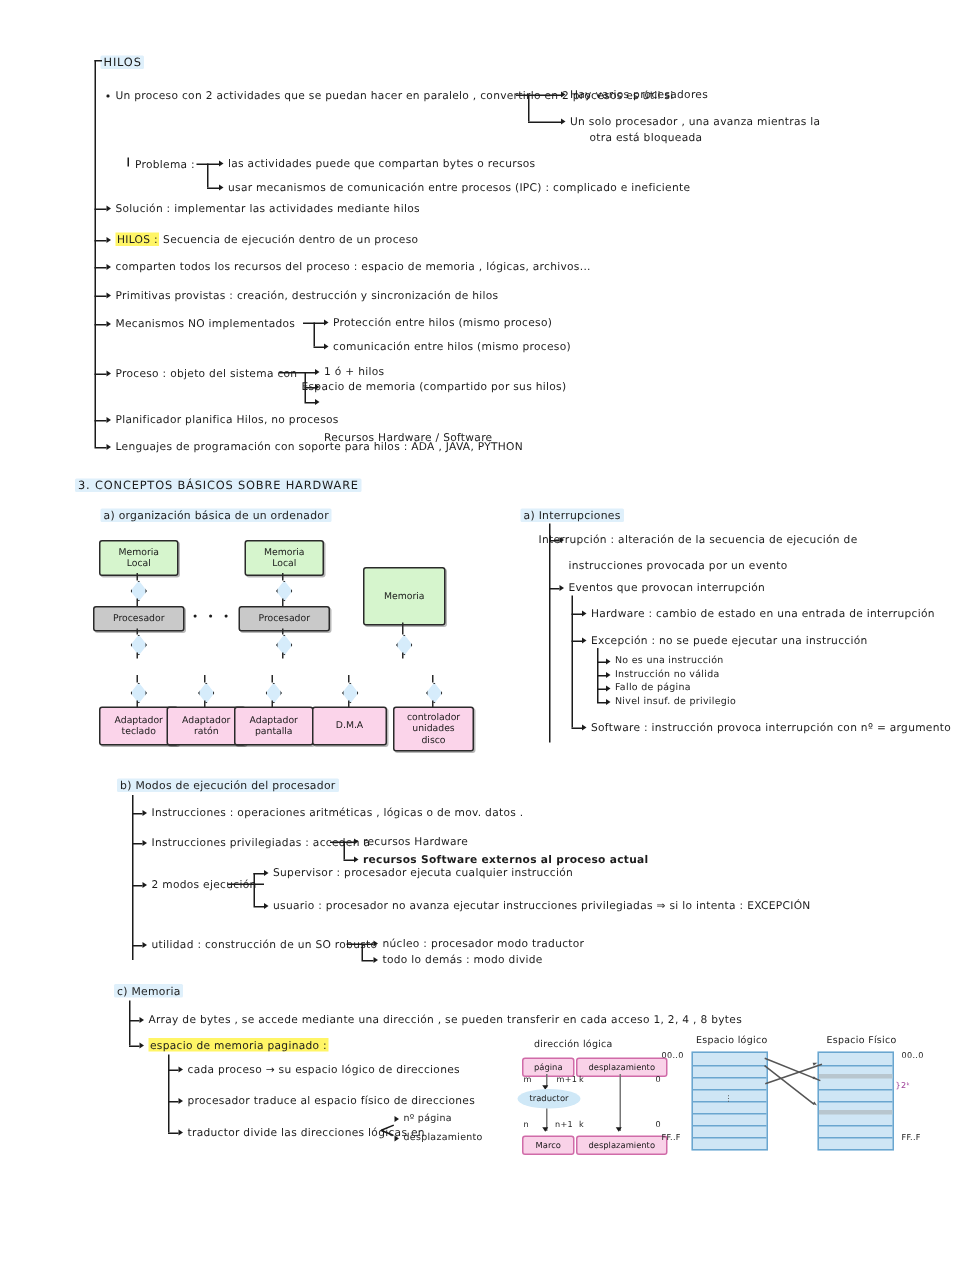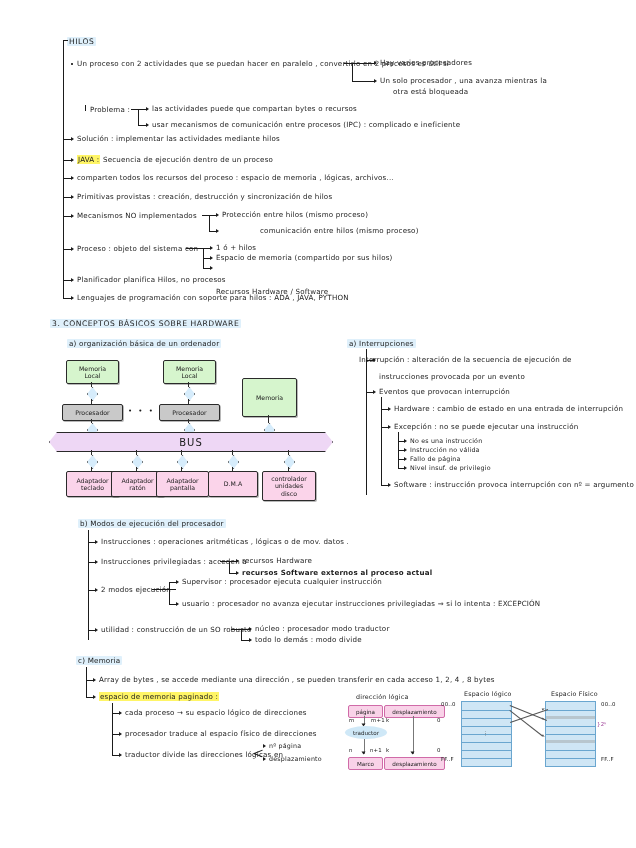--- a/index.html
+++ b/index.html
@@ -91,55 +91,55 @@
   <div class="t" style="left:152px;top:105px;">las actividades puede que compartan bytes o recursos</div>
   <div class="t" style="left:152px;top:121px;">usar mecanismos de comunicación entre procesos (IPC) : complicado  e ineficiente</div>
 
   <div class="h" style="left:63px;top:139px;width:8px;"></div>
   <div class="arrow" style="left:71px;top:137px;"></div>
   <div class="t" style="left:77px;top:135px;">Solución : implementar las actividades mediante hilos</div>
 
   <div class="h" style="left:63px;top:160px;width:8px;"></div>
   <div class="arrow" style="left:71px;top:158px;"></div>
   <div class="t" style="left:77px;top:156px;">
-    <span class="hl-y">JAVA :</span>
+    <span class="hl-y">HILOS :</span>
     <span>Secuencia de ejecución  dentro de un proceso</span>
   </div>
 
   <div class="h" style="left:63px;top:178px;width:8px;"></div>
   <div class="arrow" style="left:71px;top:176px;"></div>
   <div class="t" style="left:77px;top:174px;">comparten todos los recursos del proceso : espacio de memoria , lógicas, archivos...</div>
 
   <div class="h" style="left:63px;top:197px;width:8px;"></div>
   <div class="arrow" style="left:71px;top:195px;"></div>
   <div class="t" style="left:77px;top:193px;">Primitivas  provistas : creación, destrucción  y sincronización de hilos</div>
 
   <div class="h" style="left:63px;top:216px;width:8px;"></div>
   <div class="arrow" style="left:71px;top:214px;"></div>
   <div class="t" style="left:77px;top:212px;">Mecanismos  NO implementados</div>
   <div class="h" style="left:202px;top:215px;width:14px;"></div>
   <div class="v" style="left:209px;top:215px;height:16px;"></div>
   <div class="h" style="left:209px;top:231px;width:7px;"></div>
   <div class="arrow" style="left:216px;top:213px;"></div>
   <div class="arrow" style="left:216px;top:229px;"></div>
   <div class="t" style="left:222px;top:211px;">Protección entre hilos  (mismo proceso)</div>
-  <div class="t" style="left:222px;top:227px;margin-left:38px;">comunicación entre hilos  (mismo proceso)</div>
+  <div class="t" style="left:222px;top:227px;">comunicación entre hilos  (mismo proceso)</div>
 
   <div class="h" style="left:63px;top:249px;width:8px;"></div>
   <div class="arrow" style="left:71px;top:247px;"></div>
   <div class="t" style="left:77px;top:245px;">Proceso : objeto del sistema  con</div>
   <div class="h" style="left:186px;top:248px;width:24px;"></div>
   <div class="v" style="left:203px;top:248px;height:20px;"></div>
   <div class="h" style="left:203px;top:258px;width:7px;"></div>
   <div class="h" style="left:203px;top:268px;width:7px;"></div>
   <div class="arrow" style="left:210px;top:246px;"></div>
   <div class="arrow" style="left:210px;top:256px;"></div>
   <div class="arrow" style="left:210px;top:266px;"></div>
   <div class="t" style="left:216px;top:244px;">1 ó + hilos</div>
-  <div class="t" style="left:216px;top:254px;">Espacio de memoria (compartido por sus hilos)</div>
+  <div class="t" style="left:201px;top:254px;">Espacio de memoria (compartido por sus hilos)</div>
   <div class="t" style="left:216px;top:264px;margin-top:24px;">Recursos Hardware / Software</div>
 
   <div class="h" style="left:63px;top:280px;width:8px;"></div>
   <div class="arrow" style="left:71px;top:278px;"></div>
   <div class="t" style="left:77px;top:276px;">Planificador planifica Hilos, no procesos</div>
 
   <div class="h" style="left:63px;top:298px;width:8px;"></div>
   <div class="arrow" style="left:71px;top:296px;"></div>
   <div class="t" style="left:77px;top:294px;">Lenguajes de programación con soporte  para hilos : ADA , JAVA, PYTHON</div>
 
@@ -170,21 +170,20 @@
   <div class="vline" style="left:91px;top:419px;height:4px;"></div>
   <div class="conn" style="left:87px;top:423px;width:9px;height:12px;"></div>
   <div class="vline" style="left:91px;top:435px;height:4px;"></div>
   <div class="vline" style="left:188px;top:419px;height:4px;"></div>
   <div class="conn" style="left:184px;top:423px;width:9px;height:12px;"></div>
   <div class="vline" style="left:188px;top:435px;height:4px;"></div>
   <div class="vline" style="left:268px;top:415px;height:8px;"></div>
   <div class="conn" style="left:264px;top:423px;width:9px;height:12px;"></div>
   <div class="vline" style="left:268px;top:435px;height:4px;"></div>
 
-  <div class="bus" style="left:49px;top:432px;width:282px;height:18px;">BUS</div>
 
   <div class="vline" style="left:91px;top:450px;height:5px;"></div>
   <div class="conn" style="left:87px;top:455px;width:9px;height:12px;"></div>
   <div class="vline" style="left:91px;top:467px;height:5px;"></div>
   <div class="vline" style="left:136px;top:450px;height:5px;"></div>
   <div class="conn" style="left:132px;top:455px;width:9px;height:12px;"></div>
   <div class="vline" style="left:136px;top:467px;height:5px;"></div>
   <div class="vline" style="left:181px;top:450px;height:5px;"></div>
   <div class="conn" style="left:177px;top:455px;width:9px;height:12px;"></div>
   <div class="vline" style="left:181px;top:467px;height:5px;"></div>

